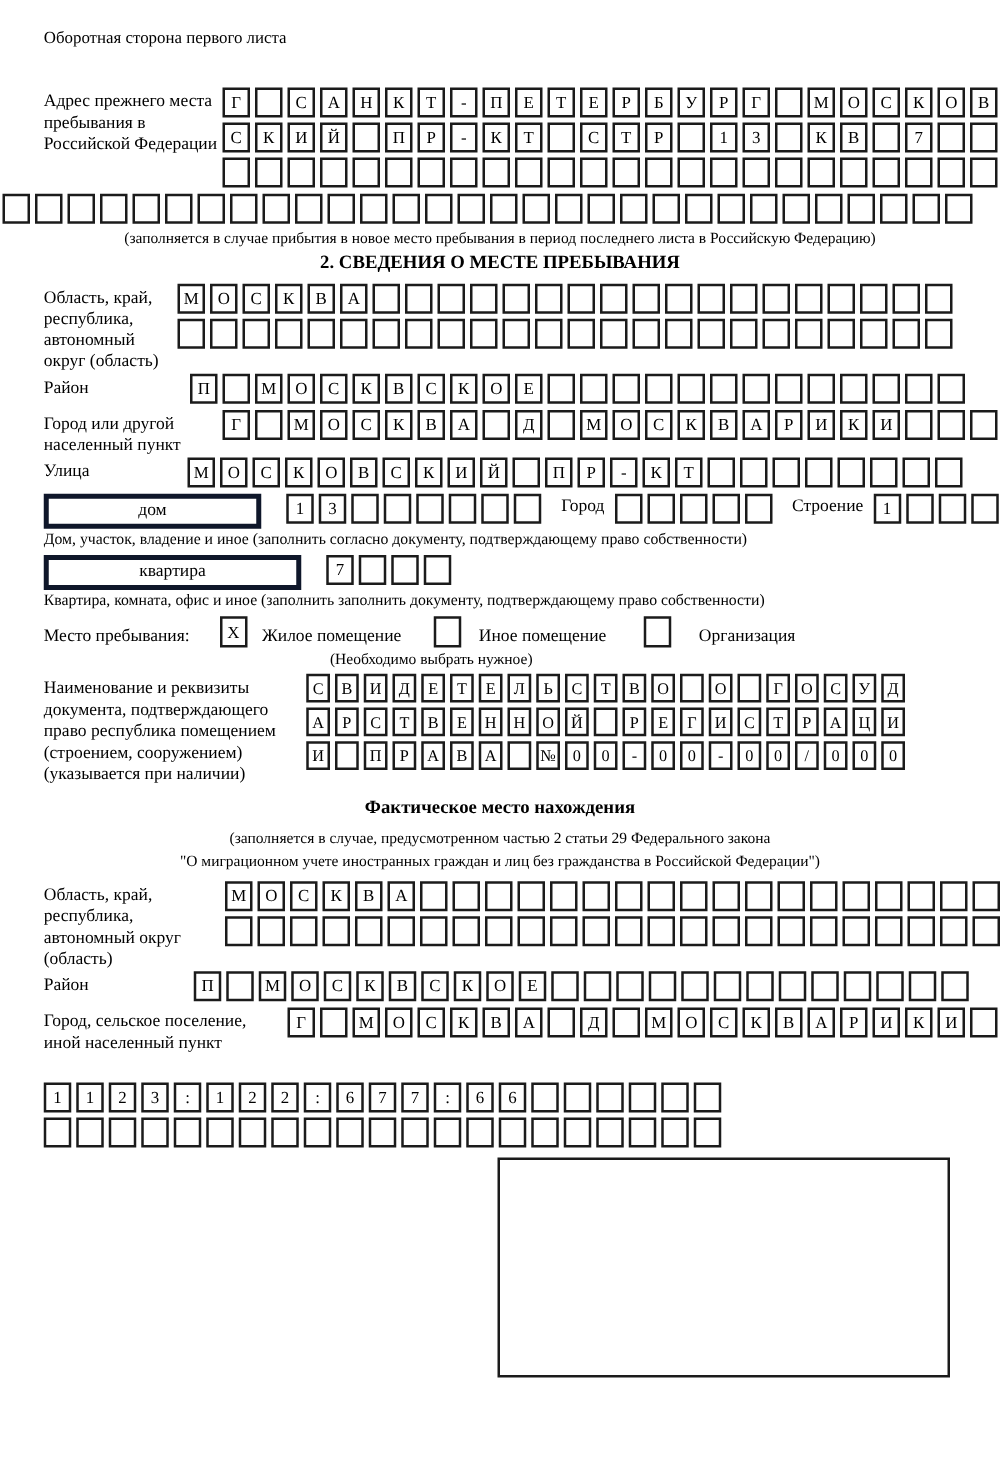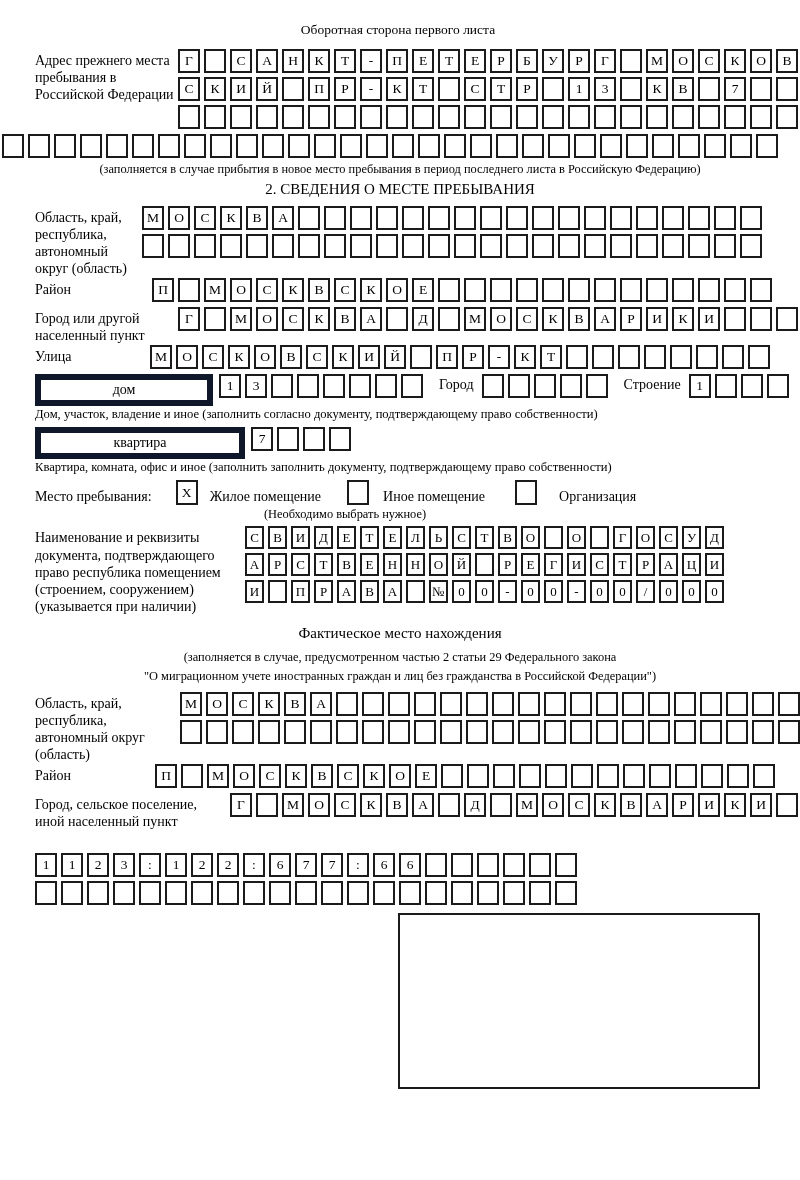--- a/index.html
+++ b/index.html
@@ -1,31 +1,31 @@
 <!DOCTYPE html>
 <html><head>
 <meta charset="utf-8">
 <style>
   html,body{margin:0;padding:0;background:#fff}
   body{width:800px;height:1180px;overflow:hidden;color:#000;
        font-family:"Liberation Serif",serif;}
   .page{padding:22px 35px 0 35px;position:relative;box-sizing:border-box;width:800px}
-  .corner{text-align:center;font-size:13.5px;margin:0 4px 11px 0}
+  .corner{text-align:left;font-size:13.5px;margin:0 4px 32px 0}
   .frow{display:flex;align-items:flex-start;margin-bottom:1px}
   .lbl{font-size:14px;line-height:1.22;padding-top:3px;flex:0 0 auto}
   .cells{display:flex;margin-bottom:4px}
   .cell{width:18px;height:20px;border:2px solid #1b1b1b;margin-right:4px;
         display:flex;align-items:center;justify-content:center;
         font-size:13.5px;flex:0 0 auto;background:#fff}
   .cell.sm{width:15px;height:19px;font-size:13px}
   .note{font-size:12.4px;text-align:center;margin:1px 0 4px}
   .note-left{font-size:12.6px;margin:0 0 5px 0}
-  .sec-title{font-size:15px;font-weight:normal;text-align:center;margin:4px 0 8px}
-  .wbox{border:6px solid #0f172a;height:20px;display:flex;align-items:center;
-        justify-content:center;font-size:14px;flex:0 0 auto;margin-right:6px}
+  .sec-title{font-size:15px;font-weight:bold;text-align:center;margin:4px 0 8px}
+  .wbox{border:4px solid #0f172a;height:20px;display:flex;align-items:center;
+        justify-content:center;font-size:14px;flex:0 0 auto;margin-right:20px}
   .inline-lbl{font-size:14px;padding:3px 8px 0 12px;flex:0 0 auto}
   .chk{width:18px;height:21px;border:2px solid #1b1b1b;display:flex;align-items:center;
        justify-content:center;font-size:13.5px;flex:0 0 auto}
   .opt{font-size:14px;padding-top:3px}
   .stay-row{display:flex;align-items:flex-end;margin-bottom:2px}
   .stamp-box{width:358px;height:172px;border:2px solid #1b1b1b;margin-left:363px;margin-top:4px}
   .stamp-cap{width:404px;margin-left:340px;text-align:center;font-size:13px;line-height:1.38;margin-top:7px}
   .grid{flex:1 1 auto}
 </style>
 </head>

